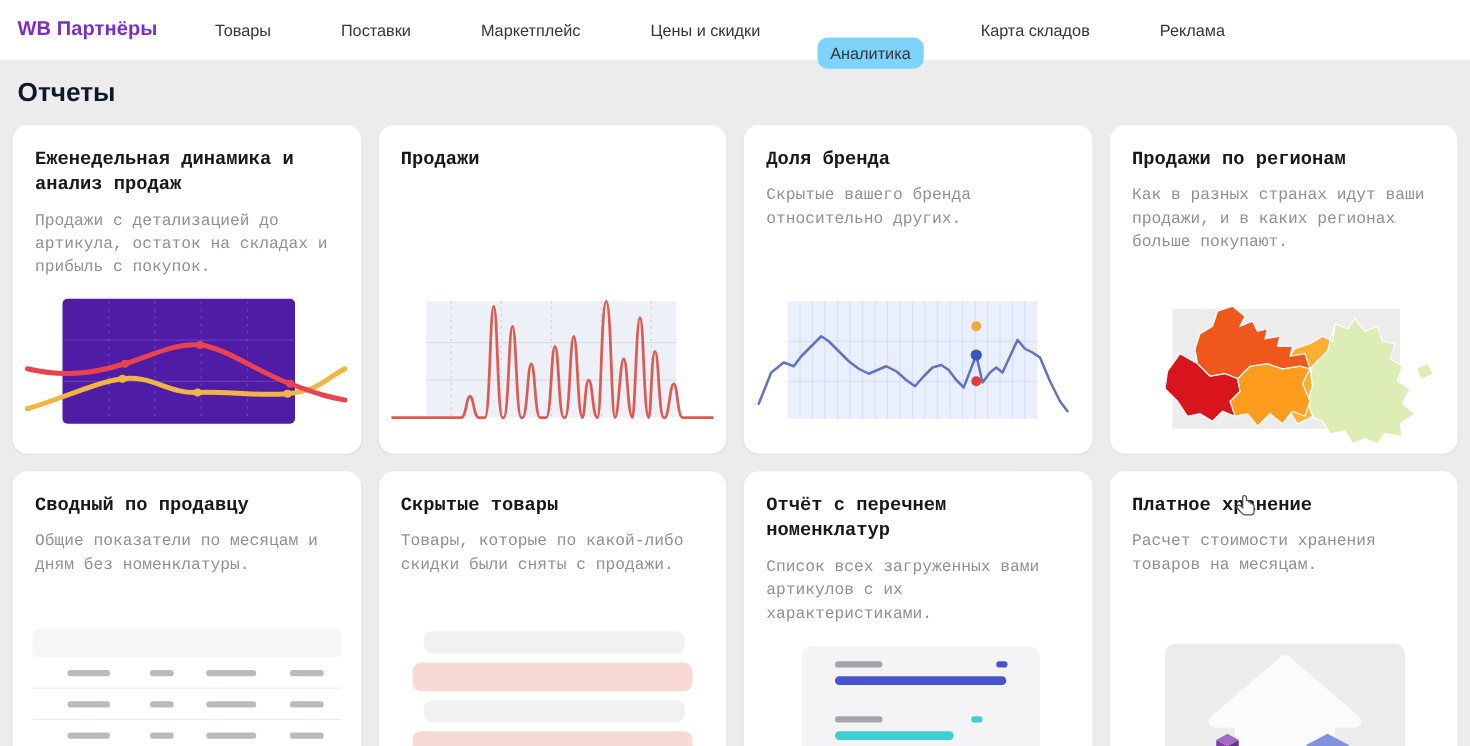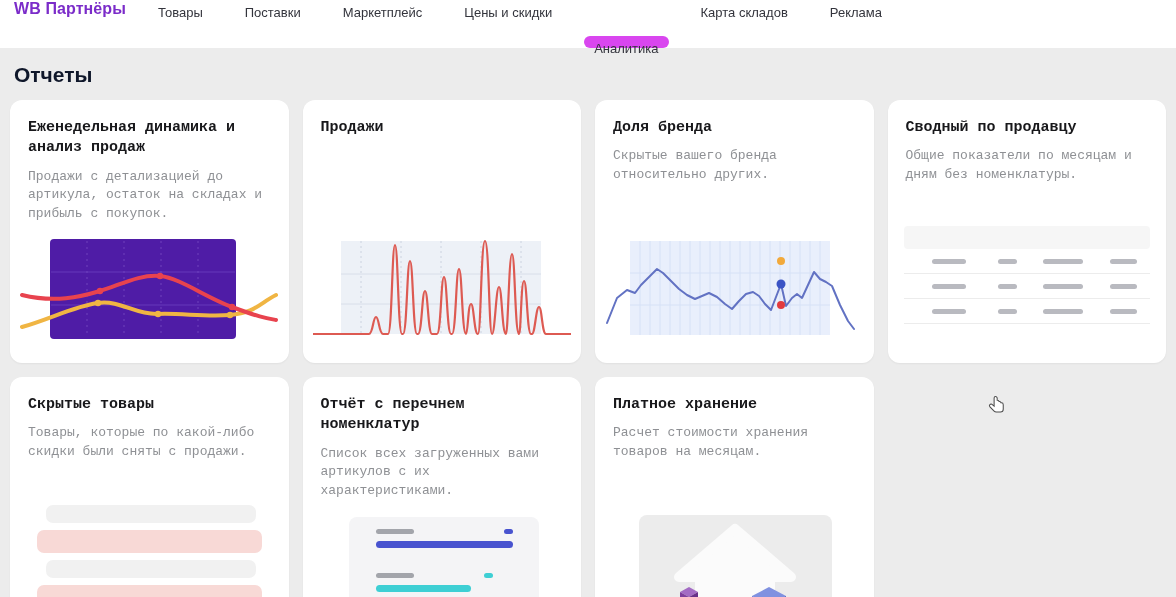--- a/index.html
+++ b/index.html
@@ -1,23 +1,23 @@
 <!DOCTYPE html>
 <html lang="ru"><head>
 <meta charset="utf-8">
 <style>
   * { margin:0; padding:0; box-sizing:border-box; }
   html,body { width:1176px; height:597px; overflow:hidden; }
   body { background:#ececec; font-family:"Liberation Sans", sans-serif; position:relative; }
 
   
-  .nav { height:48px; background:#ffffff; display:flex; padding:0 14px; gap:22px; }
+  .nav { height:48px; background:#ffffff; display:flex; align-items:center; padding:0 14px; gap:36px; }
   .logo { color:#7b2cc9; font-weight:bold; font-size:16px; letter-spacing:.1px; cursor:pointer; }
   .nav-item { font-size:13px; color:#33343c; cursor:pointer; padding:5px 10px; border-radius:8px; white-space:nowrap; }
-  .nav-item.active { background:#d946ef;margin-top:36px; }
+  .nav-item.active { background:#7dd3fc;margin-top:36px; }
 
   
   .page-title { font-size:21px; font-weight:bold; color:#0f172a; margin:15px 0 13px 14px; }
   .cards { display:grid; grid-template-columns:repeat(4,1fr); grid-auto-rows:263px; gap:14px; padding:0 10px; }
   .card { background:#fff; border-radius:12px; box-shadow:0 1px 2px rgba(0,0,0,.05); padding:18px; position:relative; overflow:hidden; cursor:pointer;font-family:Liberation Mono, monospace; }
   .card h3 { font-size:15px; font-weight:bold; color:#18181b; line-height:1.35; margin-bottom:9px; }
   .card p { font-size:13px; color:#8e9094; line-height:1.45; }
   .thumb { position:absolute; left:0; right:0; bottom:6px; display:flex; justify-content:center; }
 
   
@@ -147,20 +147,40 @@
             <line x1="25" y1="70" x2="225" y2="70"></line>
         </g>
         <polyline points="2,88 12,63 22,55 30,58 36,50 44,42 52,34 58,38 66,46 74,54 82,60 90,64 97,61 104,58 112,62 120,69 127,74 134,66 141,59 148,57 154,61 160,69 166,75 171,62 176,49 181,71 187,63 192,59 197,63 203,50 209,37 215,44 221,47 227,51 235,70 243,86 249,94" fill="none" stroke="#6272c3" stroke-width="2" stroke-linejoin="round" stroke-linecap="round"></polyline>
         <circle cx="176" cy="26" r="4" fill="#f2a93b"></circle>
         <circle cx="176" cy="49" r="4.5" fill="#3a53c5"></circle>
         <circle cx="176" cy="70" r="4" fill="#e23b3e"></circle>
       </svg>
     </div>
   </div>
 
+  <div class="card">
+    <h3>Продажи по регионам</h3>
+    <p>Как в разных странах идут ваши продажи, и в каких регионах больше покупают.</p>
+    <div class="thumb">
+      <svg width="262" height="124" viewBox="0 0 262 124">
+        <rect x="42" y="14" width="182" height="96" fill="#ececec"></rect>
+
+        <path d="M148,86 L154,60 150,48 162,36 170,40 172,26 182,30 188,22 196,32 206,28 210,40 220,42 216,54 226,60 222,72 232,78 226,90 236,98 224,106 226,116 212,114 206,122 196,118 186,122 180,112 168,114 162,104 152,100 Z" fill="#dcedb6" stroke="#ffffff" stroke-width="1"></path>
+        <path d="M238,62 l8,-4 4,8 -9,4 Z" fill="#dcedb6"></path>
+
+        <path d="M128,62 L140,46 152,42 162,36 170,40 172,26 166,48 156,58 152,62 154,76 150,88 154,100 142,106 136,96 144,74 Z" fill="#fcaf33" stroke="#ffffff" stroke-width="1"></path>
+
+        <path d="M94,70 L104,60 118,58 130,62 144,60 152,62 146,74 152,88 148,100 138,96 130,106 120,98 110,108 102,98 92,100 88,88 96,80 Z" fill="#ff9c1e" stroke="#ffffff" stroke-width="1"></path>
+
+        <path d="M60,46 L64,34 74,28 78,16 90,12 100,20 96,28 106,24 110,32 118,30 116,38 128,36 126,44 138,44 136,52 148,50 152,62 144,60 130,62 118,58 104,60 94,70 84,66 72,68 62,58 Z" fill="#f0571d" stroke="#ffffff" stroke-width="1"></path>
+
+        <path d="M38,64 L48,50 62,58 72,68 84,66 94,70 96,80 88,88 92,100 82,96 74,104 64,98 54,100 46,88 36,78 Z" fill="#d8141d" stroke="#ffffff" stroke-width="1"></path>
+      </svg>
+    </div>
+  </div>
 
   <div class="card">
     <h3>Сводный по продавцу</h3>
     <p>Общие показатели по месяцам и дням без номенклатуры.</p>
     <div class="tbl">
       <div class="tbl-head"></div>
       <div class="tbl-row">
           <span class="dash d1"></span>
           <span class="dash d2"></span>
           <span class="dash d3"></span>

